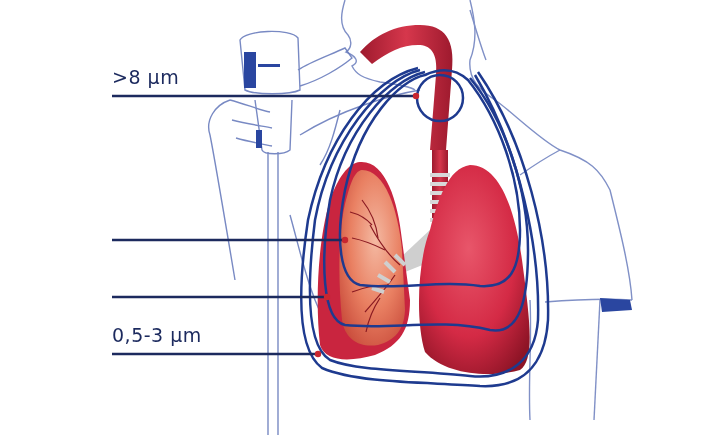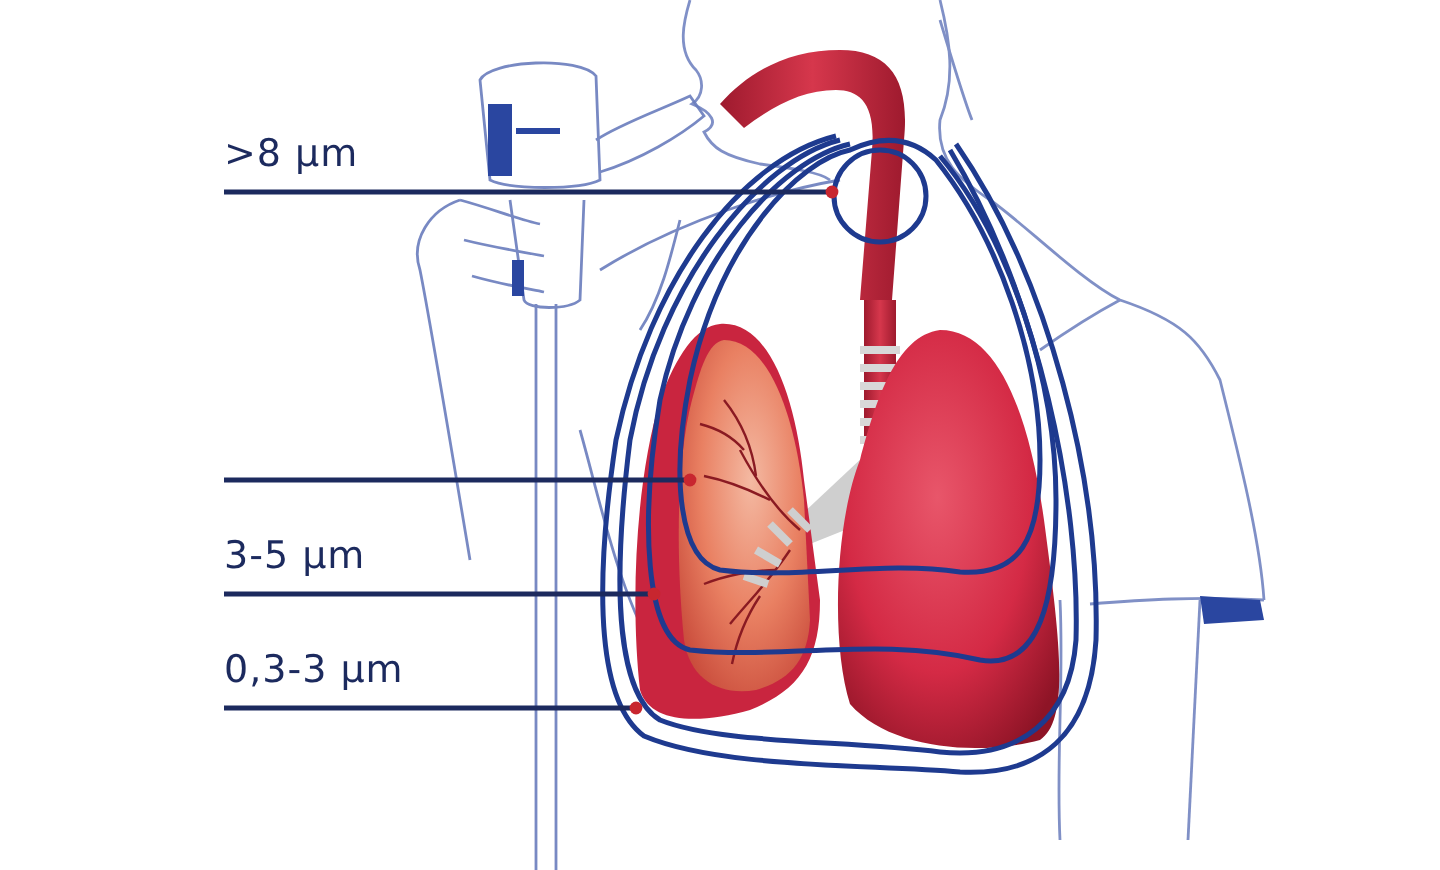--- a/index.html
+++ b/index.html
@@ -111,16 +111,15 @@
   </g>
   <g fill="#c8262f">
     <circle cx="416" cy="96" r="3.2"></circle>
     <circle cx="345" cy="240" r="3.2"></circle>
     <circle cx="327" cy="297" r="3.2"></circle>
     <circle cx="318" cy="354" r="3.2"></circle>
   </g>
 </svg>
 
 <div class="label" style="top:66px;">&gt;8 µm</div>
-<div class="label" style="top:267px;">3-5 µm</div>
-<div class="label" style="top:324px;">0,3-3 µm</div>
+<div class="label" style="top:324px;">0,5-3 µm</div>
 
 </div>
 
 </body></html>

